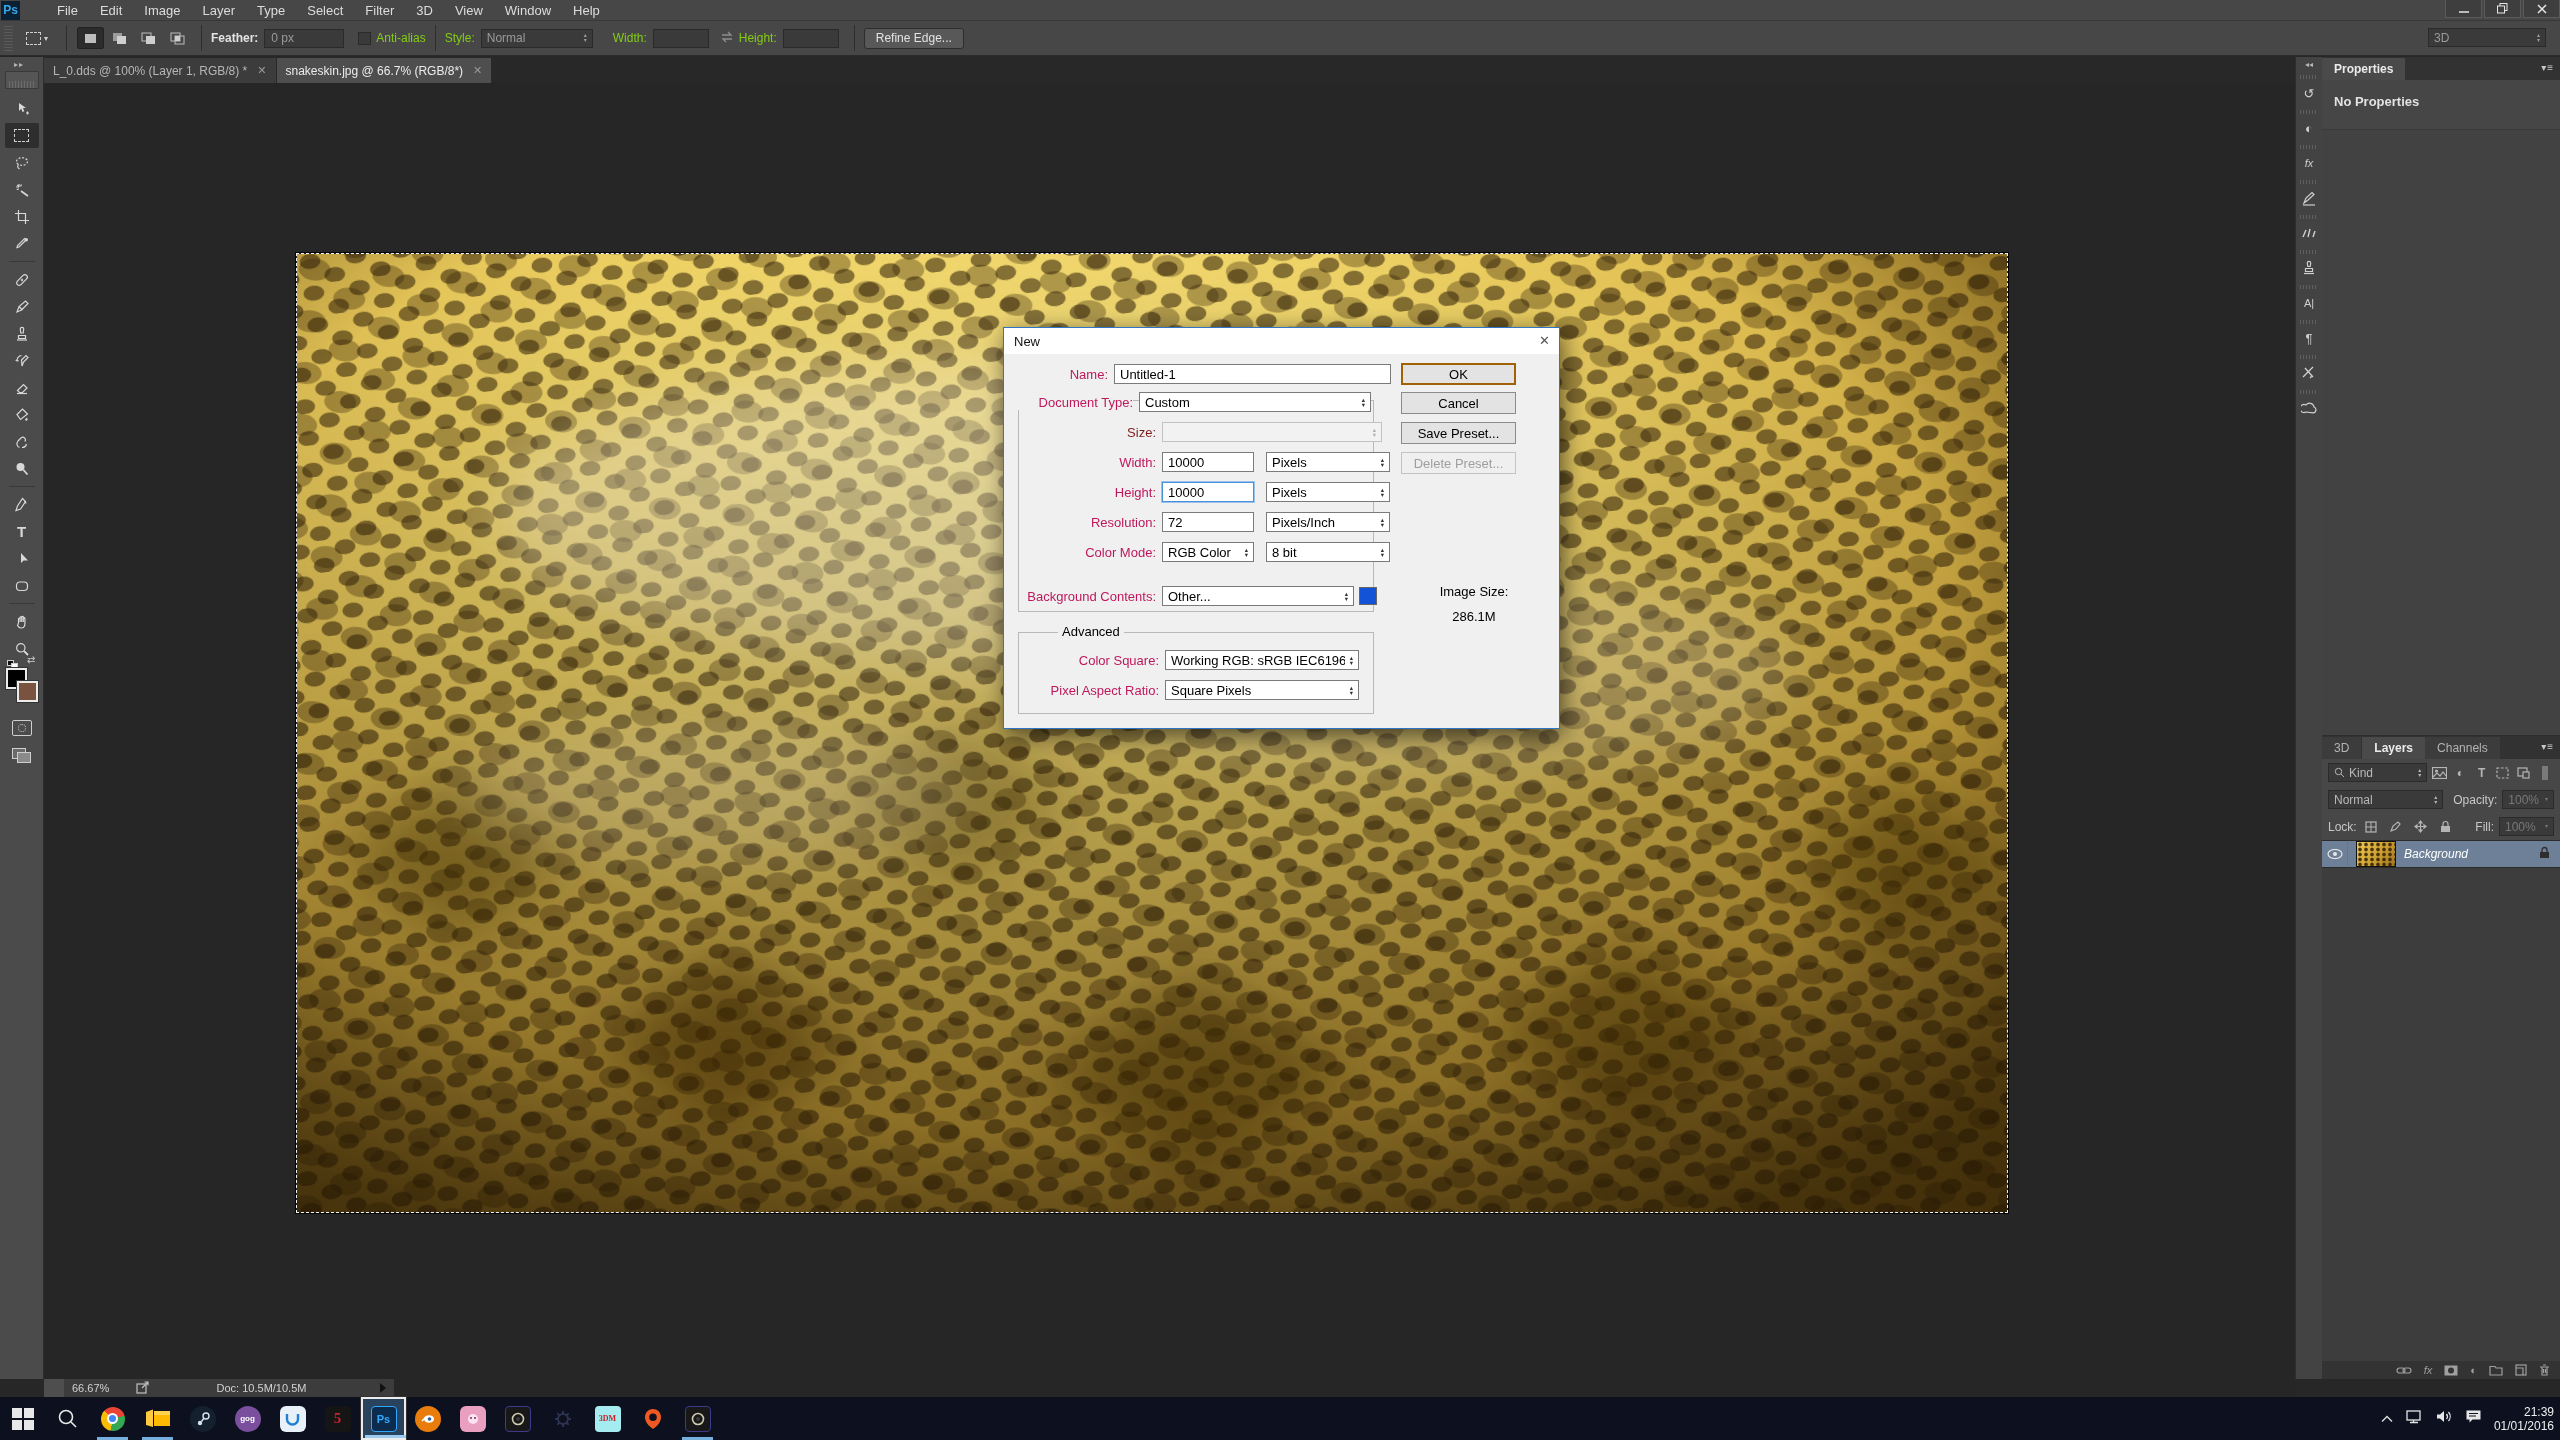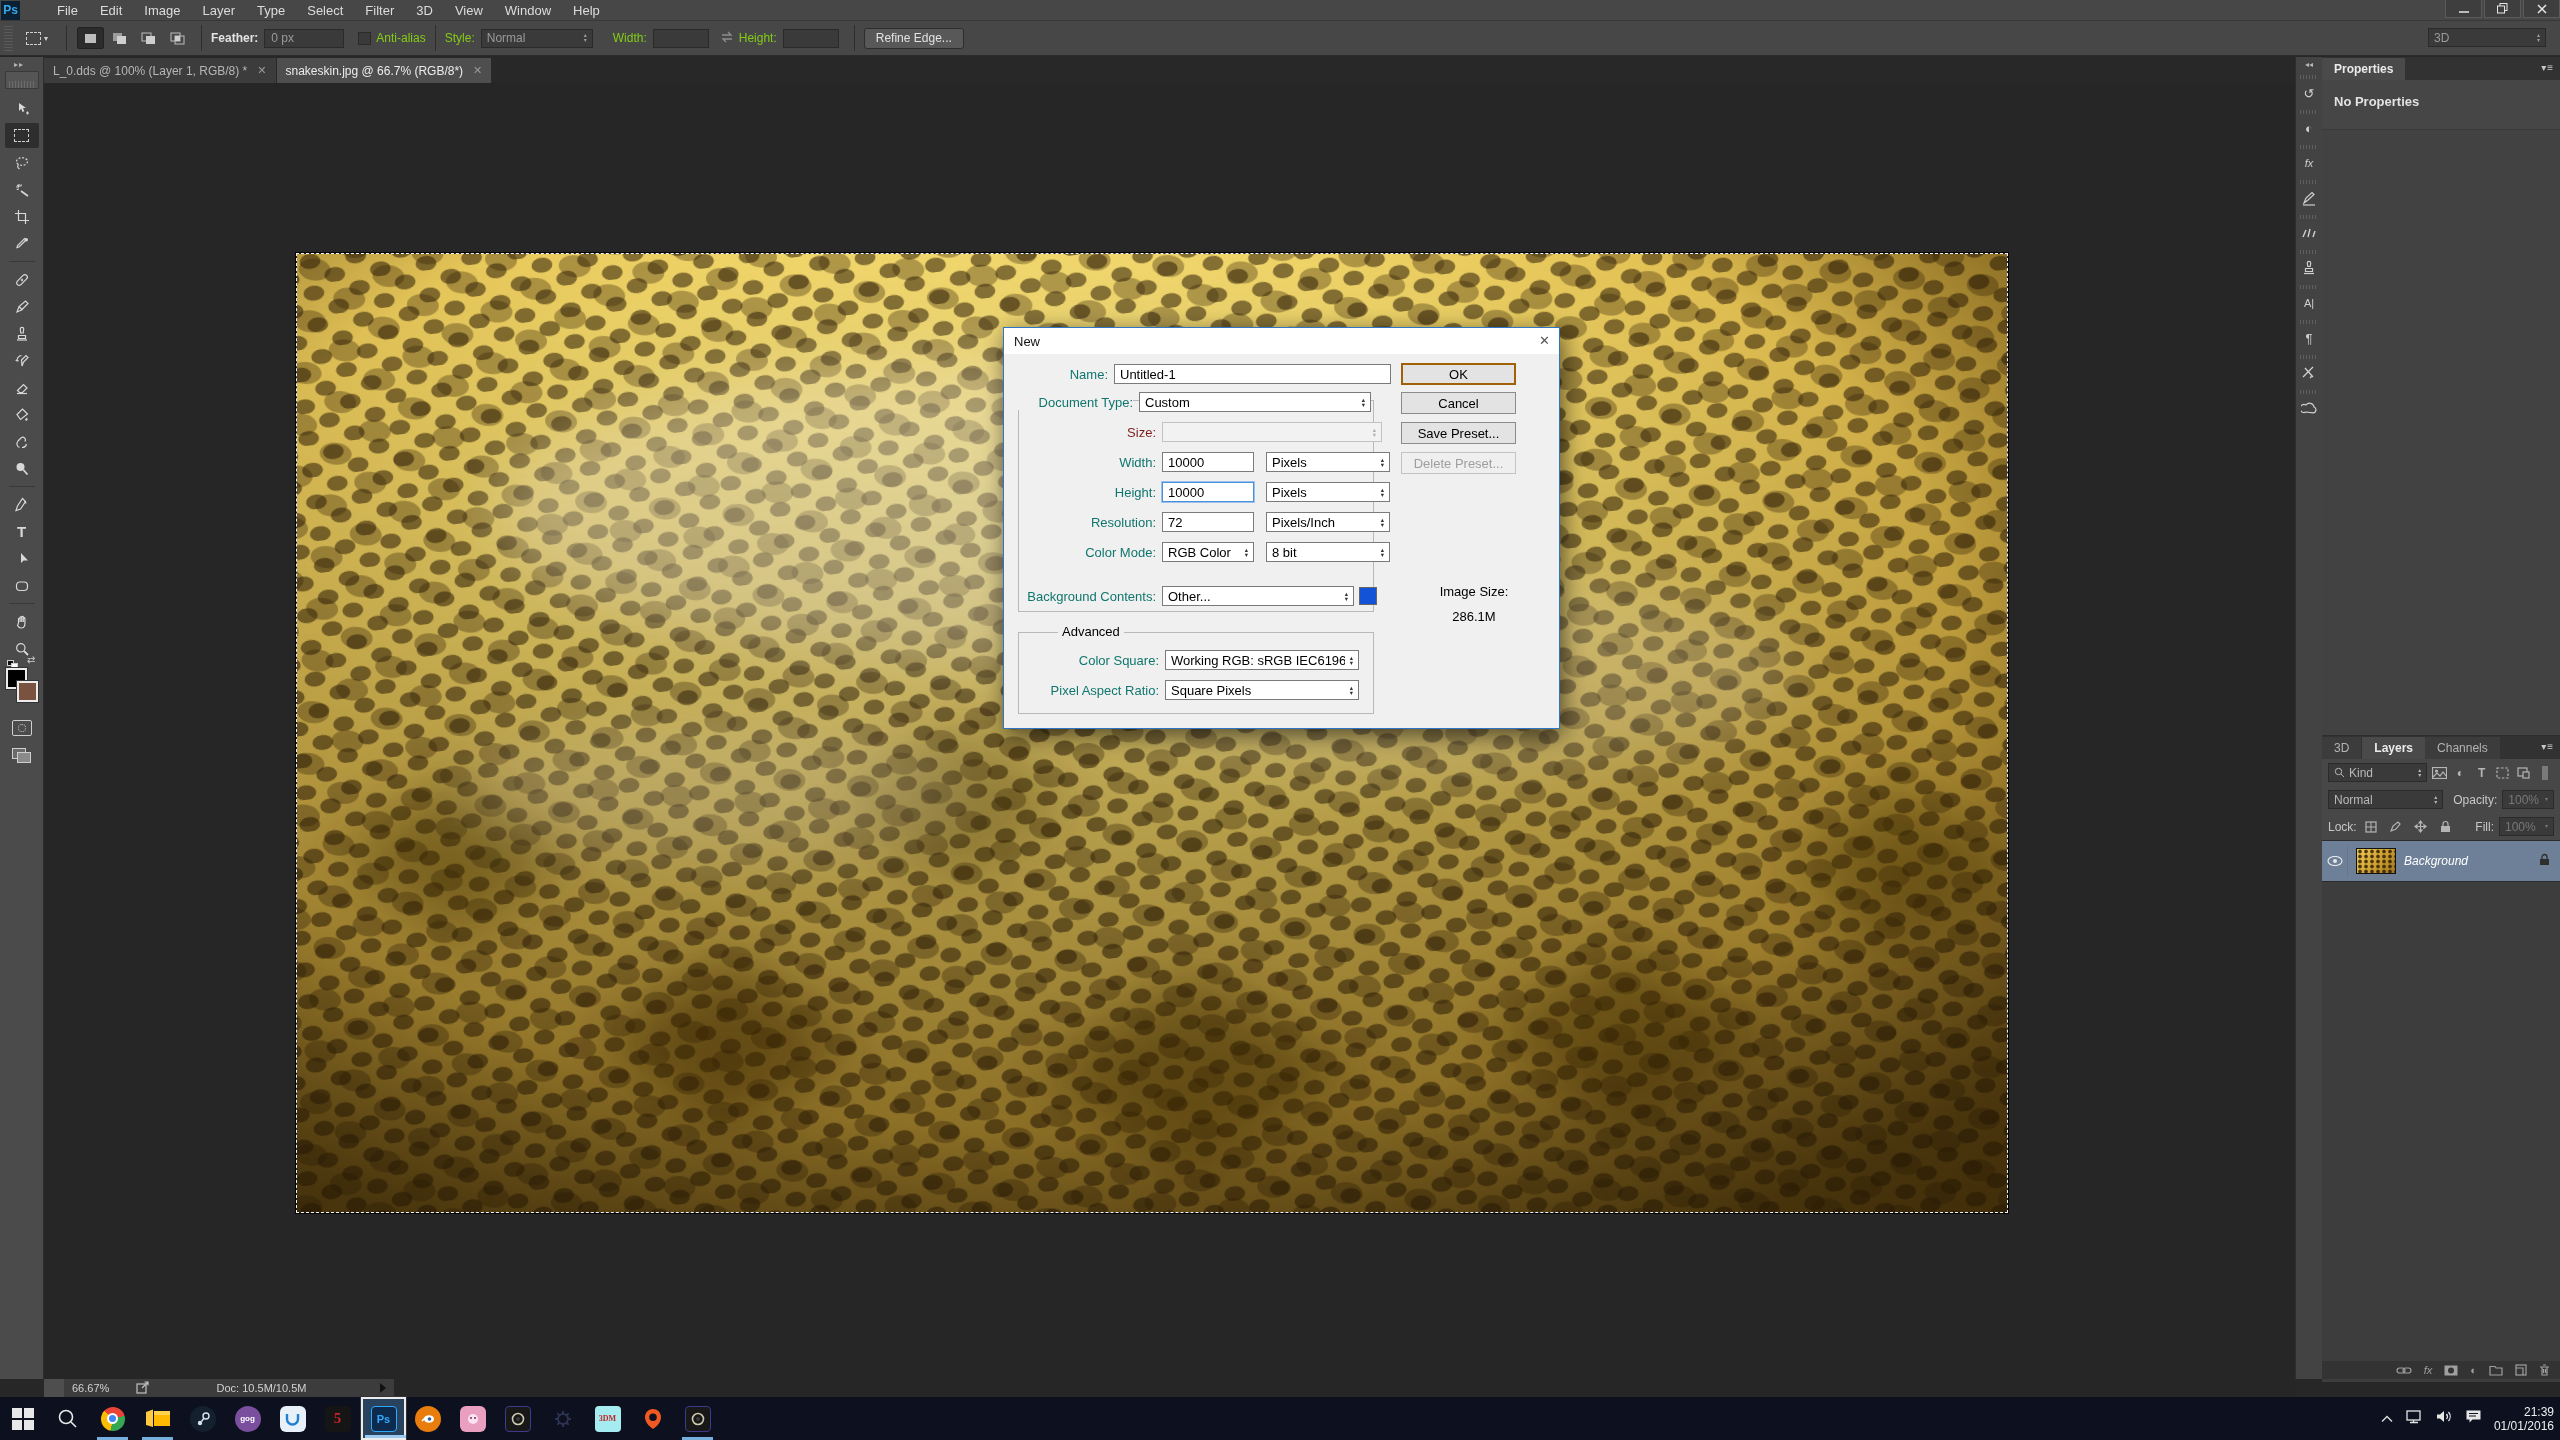--- a/index.html
+++ b/index.html
@@ -84,38 +84,38 @@
   .ptab.active{background:#4a4a4a;color:#eaeaea;font-weight:bold;}
   .ptab.inactive{background:#3c3c3c;color:#b4b4b4;margin-right:1px;}
   .pmenu{position:absolute;right:6px;top:5px;color:#c9c9c9;font-size:10px;letter-spacing:1px;}
   .noprops{padding:14px 12px 10px;color:#e2e2e2;font-weight:bold;font-size:13px;border-bottom:1px solid #3a3a3a;background:#464646;height:50px;}
   .propbody{height:606px;background:#424242;border-bottom:1px solid #2e2e2e;}
   .lrow{height:27px;display:flex;align-items:center;padding:0 6px;background:#474747;}
   .ldd{height:19px;background:#3a3a3a;border:1px solid #2b2b2b;color:#b9b9b9;display:flex;align-items:center;justify-content:space-between;padding:0 5px;}
   .lico{width:22px;height:18px;display:flex;align-items:center;justify-content:center;color:#b5b5b5;margin-left:3px;}
   .lico svg{stroke:#b5b5b5;fill:none;stroke-width:1.2;}
   .disdd{color:#787878;}
-  .layer-sel{height:42px;background:#6e8098;display:flex;align-items:center;border-top:1px solid #2c2c2c;border-bottom:1px solid #2c2c2c;}
+  .layer-sel{height:28px;background:#6e8098;display:flex;align-items:center;border-top:1px solid #2c2c2c;border-bottom:1px solid #2c2c2c;}
   .eyebox{width:26px;height:30px;border-right:1px solid #55627455;display:flex;align-items:center;justify-content:center;}
   .lthumb{width:40px;height:26px;margin:0 8px;border:1px solid #111;
     background-image:radial-gradient(circle,rgba(50,30,5,.85) 1.3px,rgba(50,30,5,0) 2.3px),linear-gradient(130deg,#eecb53,#c89b2e 60%,#9c7420);
     background-size:6px 5px,100% 100%;}
   .lname{font-style:italic;color:#fff;font-size:12px;flex:1;}
   .layersbody{height:500px;background:#3d3d3d;}
   .lbottom{position:absolute;left:0;bottom:0;width:238px;height:18px;background:#333;display:flex;align-items:center;justify-content:flex-end;gap:12px;padding:0 10px;}
   .lbottom .bi{color:#9f9f9f;font-size:11px;display:flex;align-items:center;}
   .lbottom svg{stroke:#9f9f9f;fill:none;stroke-width:1.2;}
 
   
   .dialog{left:1003px;top:327px;width:557px;height:402px;background:#f0f0f0;border:1px solid #2e75c8;
      box-shadow:3px 6px 22px rgba(0,0,0,.6);z-index:50;font-size:13px;color:#000;}
   .dtitle{height:26px;background:#fff;display:flex;align-items:center;padding:0 10px;font-size:13px;color:#111;}
   .dclose{position:absolute;right:9px;top:5px;color:#555;font-size:13px;}
   .drow{position:absolute;height:20px;display:flex;align-items:center;left:12px;}
-  .dlab{text-align:right;margin-right:6px;color:#0f766e;}
+  .dlab{text-align:right;margin-right:6px;color:#be185d;}
   .dlab.dis{color:#7f1d1d;}
   .wfld{height:20px;background:#fff;border:1px solid #7a7a7a;display:flex;align-items:center;padding:0 5px;}
   .wdd{height:20px;background:#fff;border:1px solid #7a7a7a;display:flex;align-items:center;justify-content:space-between;padding:0 5px;}
   .wspin{display:inline-flex;flex-direction:column;font-size:6.5px;line-height:5px;color:#333;margin-left:5px;}
   .wdd.dis{background:#f2f2f2;border-color:#c2c2c2;color:#9a9a9a;}
   .wbtn{position:absolute;left:397px;width:115px;height:22px;background:#e3e3e3;border:1px solid #8b8b8b;display:flex;align-items:center;justify-content:center;}
   .wbtn.def{border:2px solid #a16207;}
   .wbtn.dis{background:#efefef;border-color:#c3c3c3;color:#9e9e9e;}
   .gbox{position:absolute;border:1px solid #b9b9b9;}
   .glegend{position:absolute;background:#f0f0f0;padding:0 4px;}

